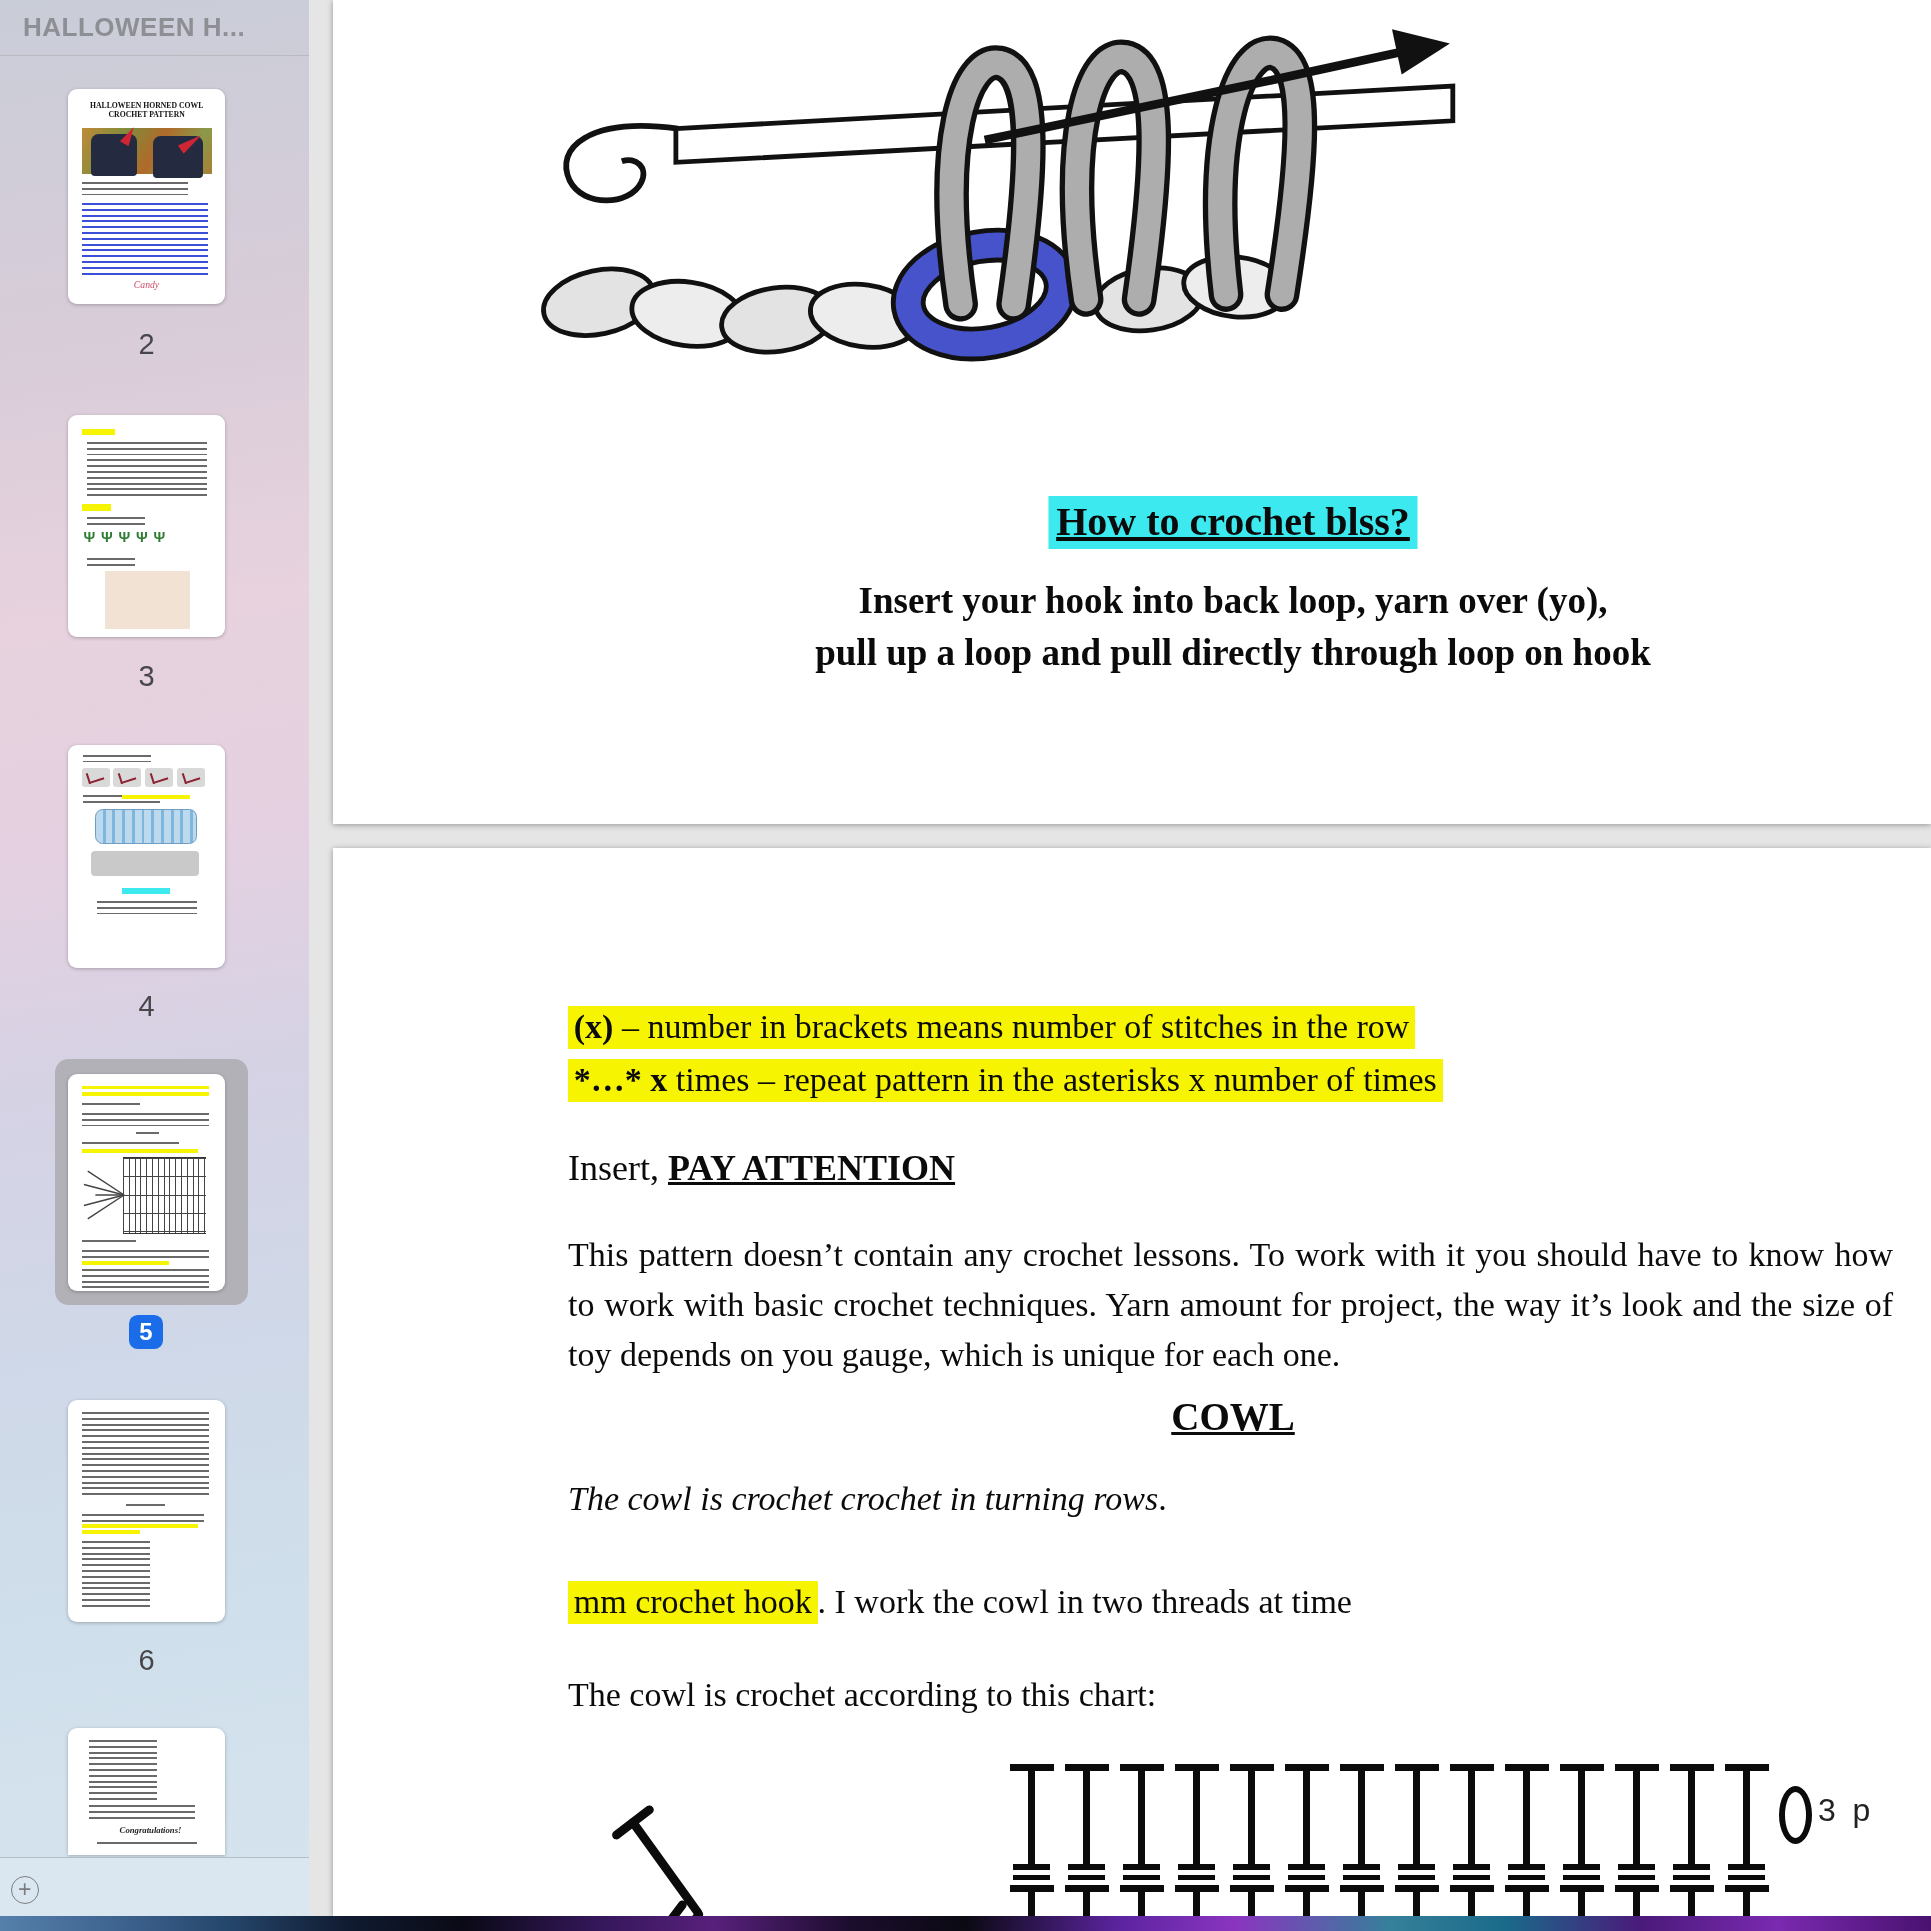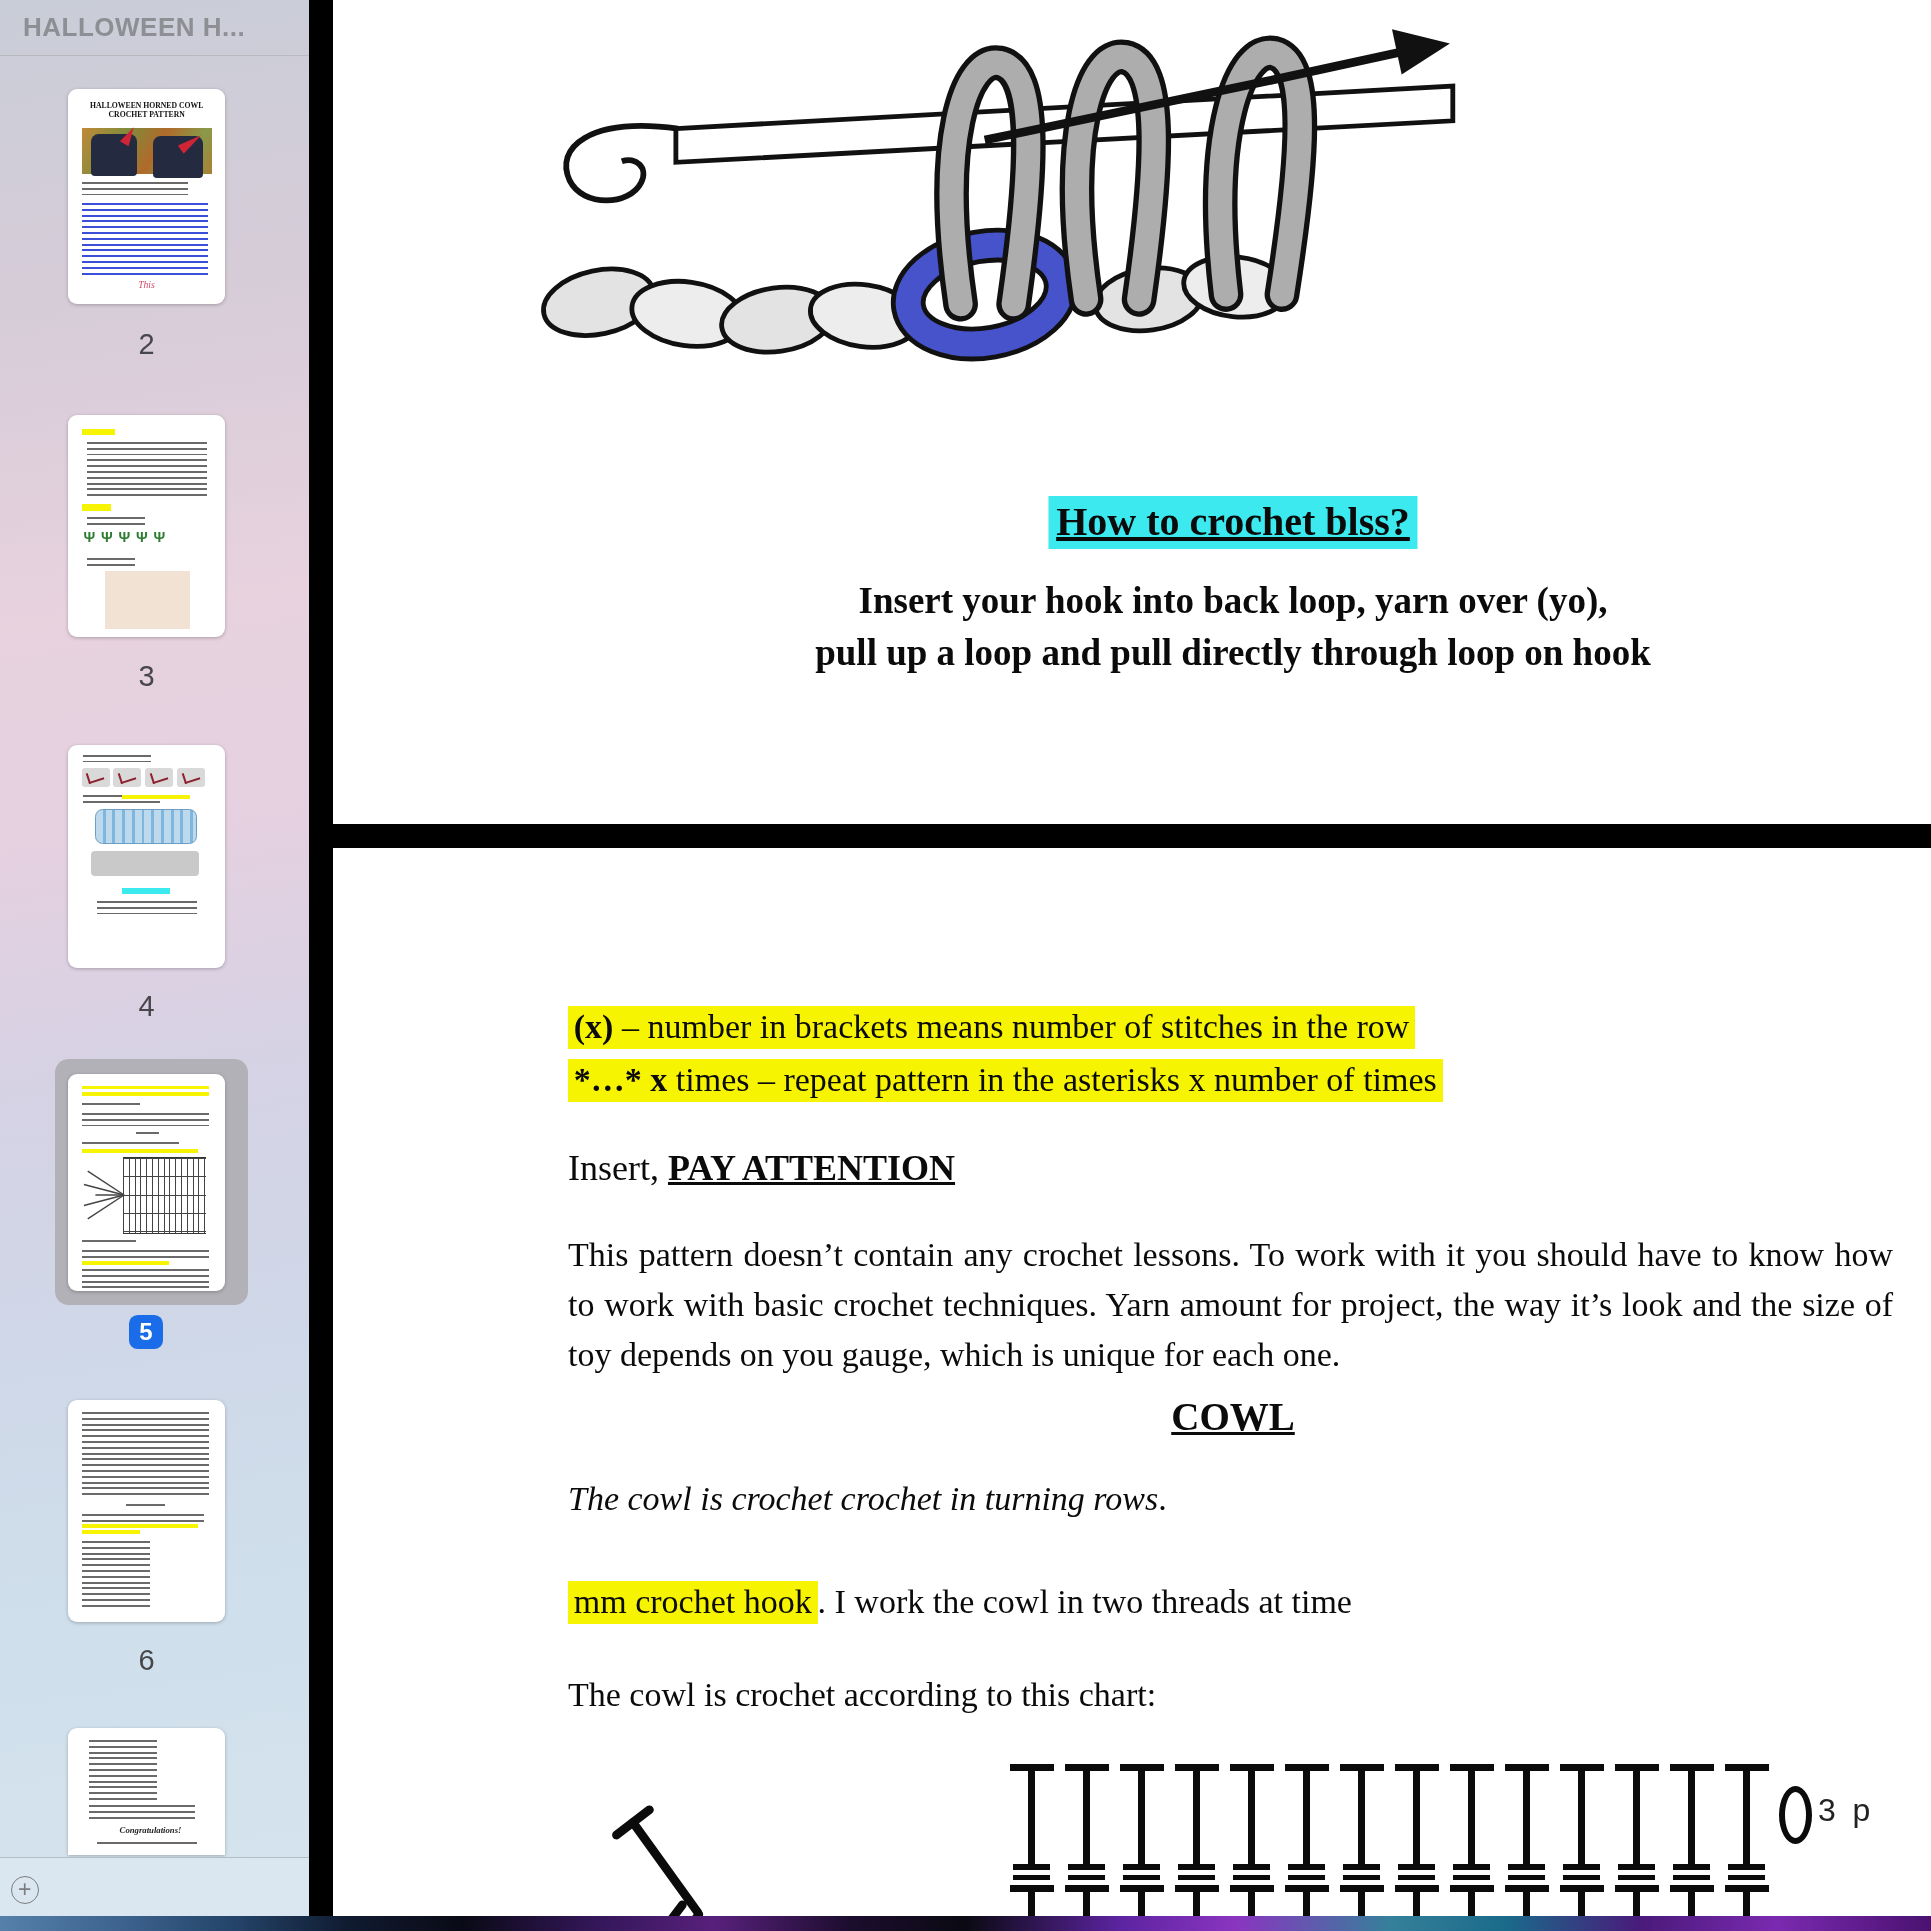--- a/index.html
+++ b/index.html
@@ -1,16 +1,16 @@
 <!DOCTYPE html>
 <html><head>
 <meta charset="utf-8">
 <style>
   html,body{margin:0;padding:0;background:#666;}
-  .screen{position:relative;width:1931px;height:1931px;overflow:hidden;background:#000000;font-family:"Liberation Sans",sans-serif;}
+  .screen{position:relative;width:1931px;height:1931px;overflow:hidden;background:#e5e5e5;font-family:"Liberation Sans",sans-serif;}
 
   
   .sidebar{position:absolute;left:0;top:0;width:309px;height:1916px;
     background:linear-gradient(172deg,#c9cdd8 0%,#d6ccd8 16%,#e7d2de 32%,#e4d0e0 44%,#d5d2e4 56%,#cfd8e8 70%,#cfdfeb 84%,#d6e4ee 100%);}
   .sb-title{position:absolute;left:23px;top:11.6px;width:261px;font-size:26px;font-weight:bold;color:#8e8f94;letter-spacing:0.5px;white-space:nowrap;overflow:hidden;}
   .sb-divider{position:absolute;left:0;top:55px;width:309px;height:1px;background:#b9b9bf;}
 
   .thumb{position:absolute;left:68px;width:157px;background:#fff;border-radius:9px;box-shadow:0 1px 3.9px rgba(0,0,0,.25);overflow:hidden;}
   .pnum{position:absolute;width:157px;left:68px;text-align:center;font-size:29px;color:#47474b;}
   .sel-frame{position:absolute;left:55px;top:1059px;width:193px;height:246px;background:#b3b1b8;border-radius:13.5px;}
@@ -90,21 +90,21 @@
         <span>CROCHET PATTERN</span>
       </div>
       <div class="t2-photo">
         <div class="t2-cowl" style="left:9.7px;top:5.8px;"></div>
         <div class="t2-cowl" style="left:71px;top:7.7px;width:50px;"></div>
         <div class="t2-horn" style="left:42px;top:-1.9px;transform:rotate(30deg);"></div>
         <div class="t2-horn" style="left:104px;top:1.9px;transform:rotate(55deg);border-bottom-width:25px;"></div>
       </div>
       <div class="mini fl" style="left:13.5px;top:93px;width:106px;height:17.4px;"></div>
       <div class="mini flb" style="left:13.5px;top:114px;width:126px;height:75px;"></div>
-      <div class="t2-logo">This</div>
+      <div class="t2-logo">Candy</div>
     </div>
     <div class="pnum" style="top:328px;">2</div>
 
     <div class="thumb" style="top:415px;height:222px;">
       <div class="chip-y" style="left:13.5px;top:13.5px;width:33px;"></div>
       <div class="mini fl" style="left:19.3px;top:27px;width:120px;height:54px;"></div>
       <div class="chip-y" style="left:13.5px;top:89px;width:29px;"></div>
       <div class="mini fl" style="left:19.3px;top:102px;width:58px;height:7.7px;"></div>
       <div class="t3-sym" style="left:15.4px;top:114px;">ΨΨΨΨΨ</div>
       <div class="mini fl" style="left:19.3px;top:143px;width:48px;height:7.7px;"></div>

